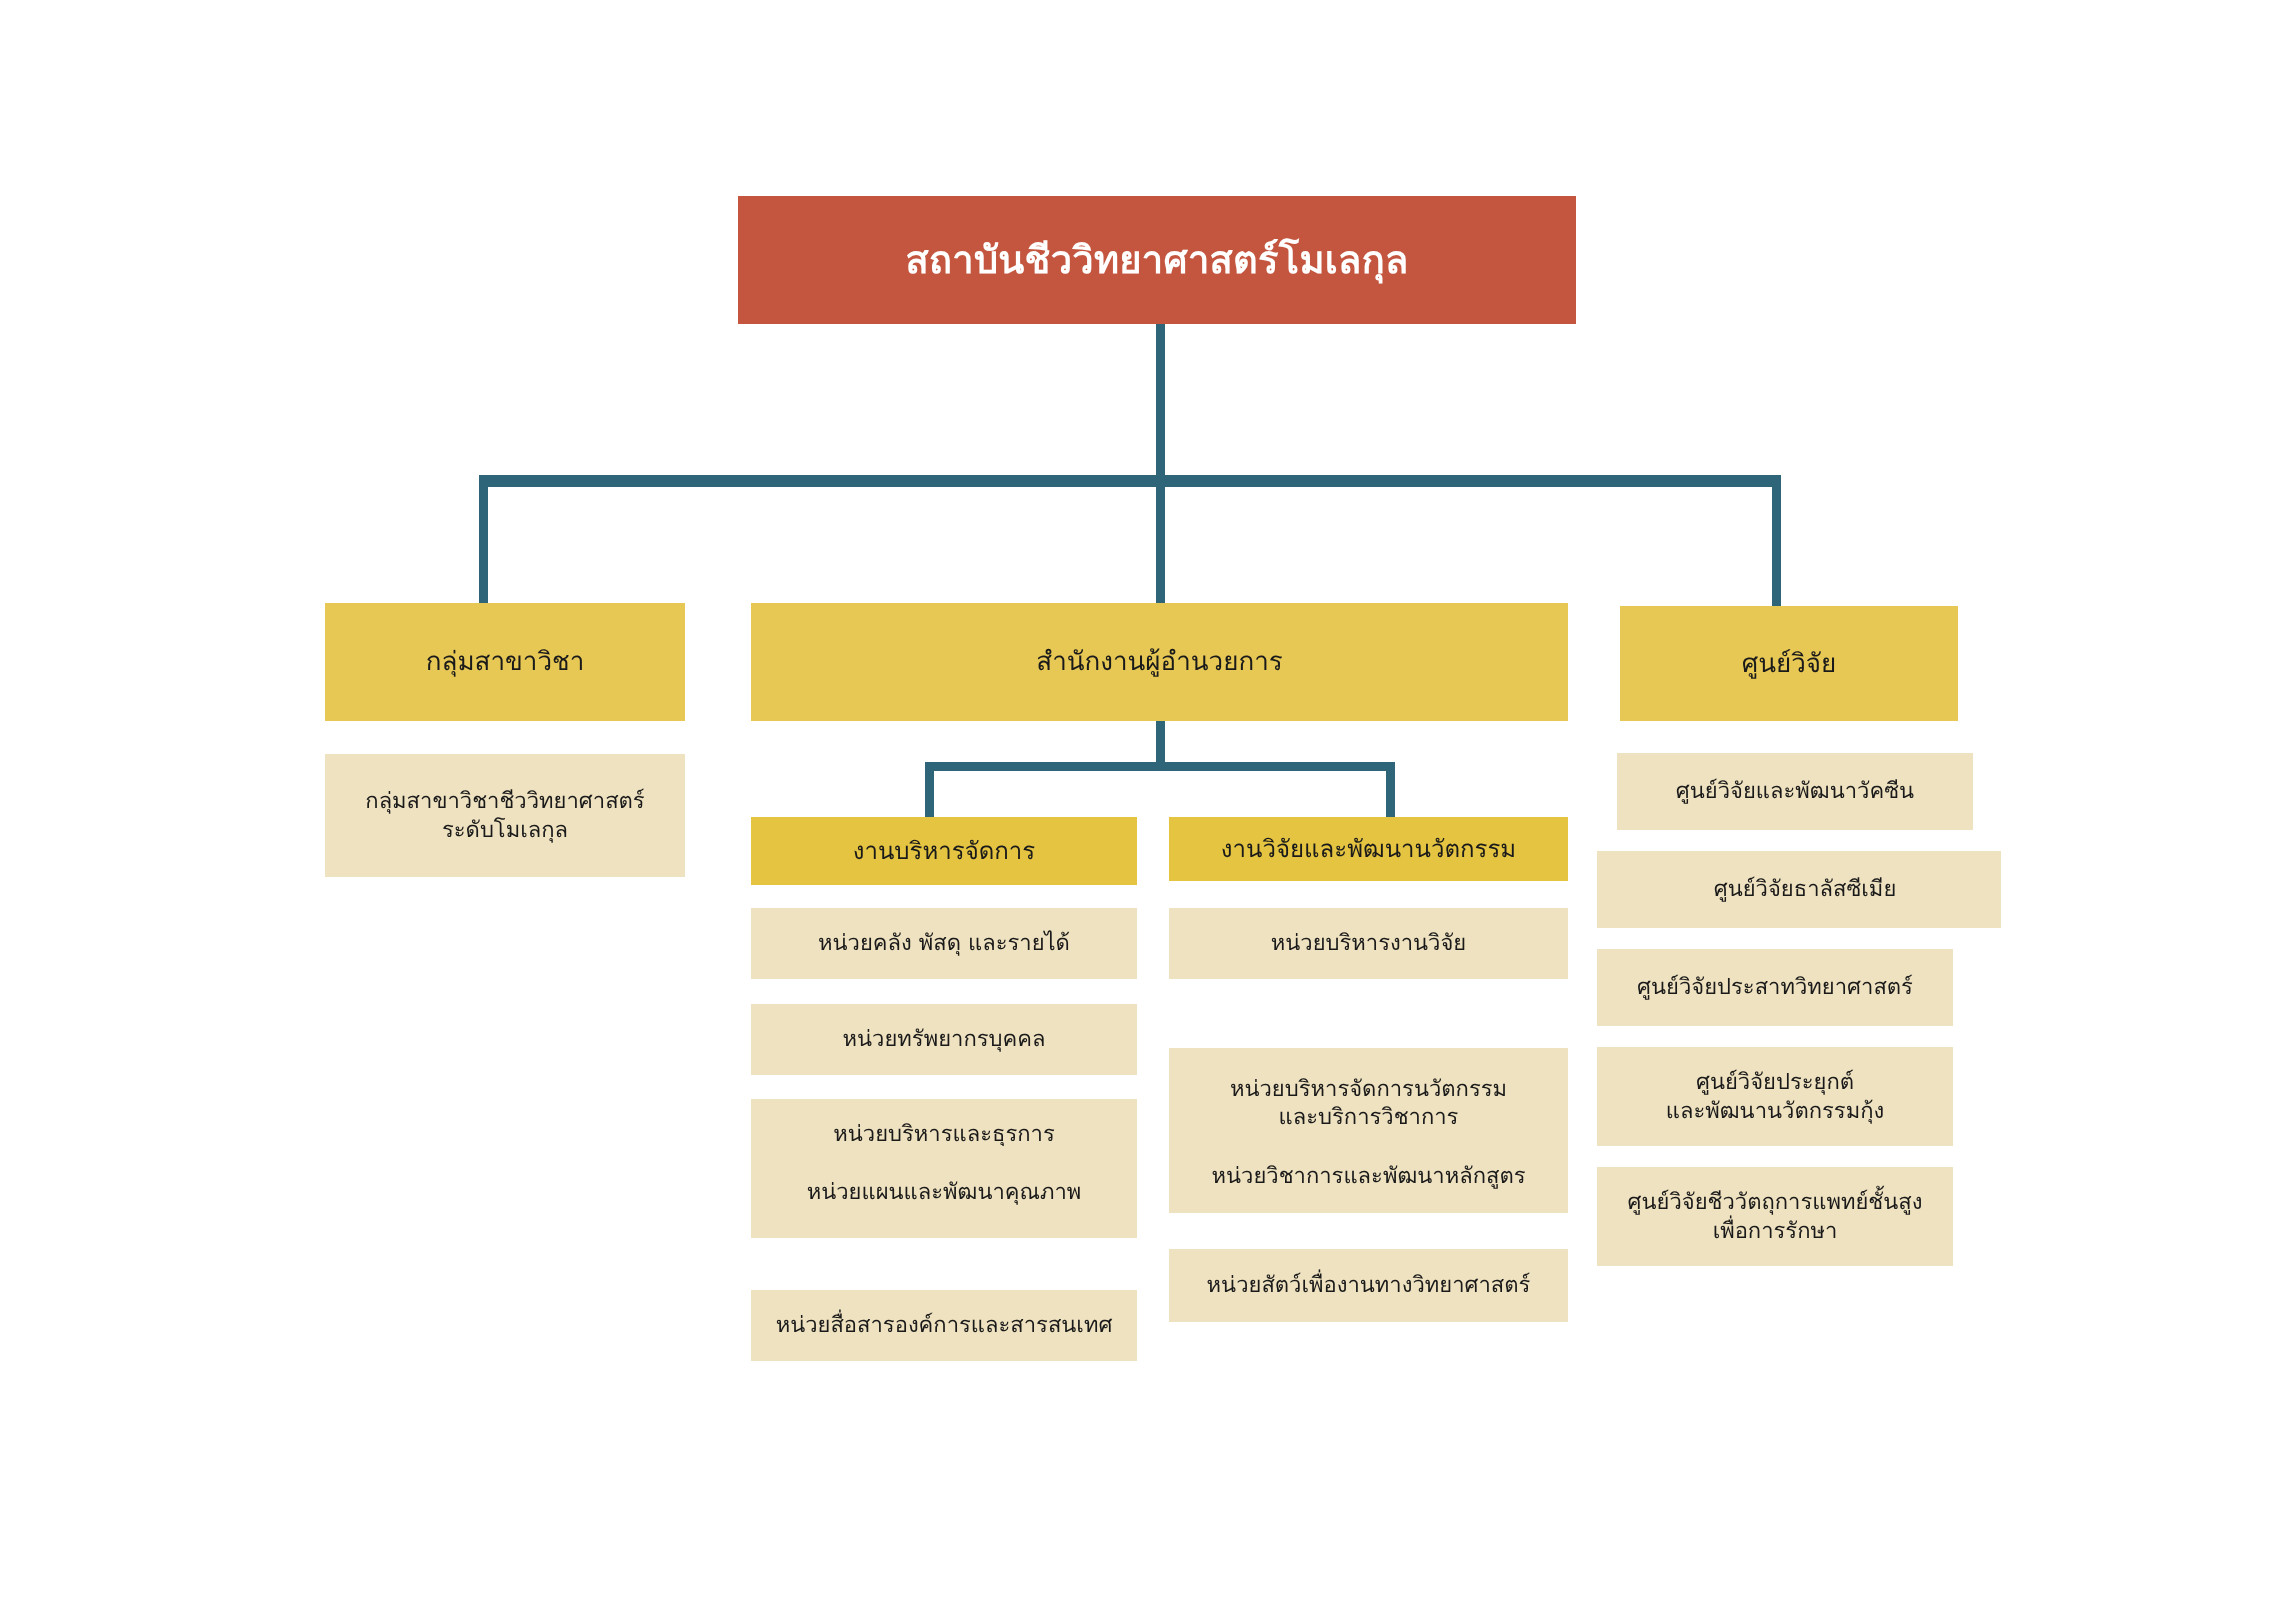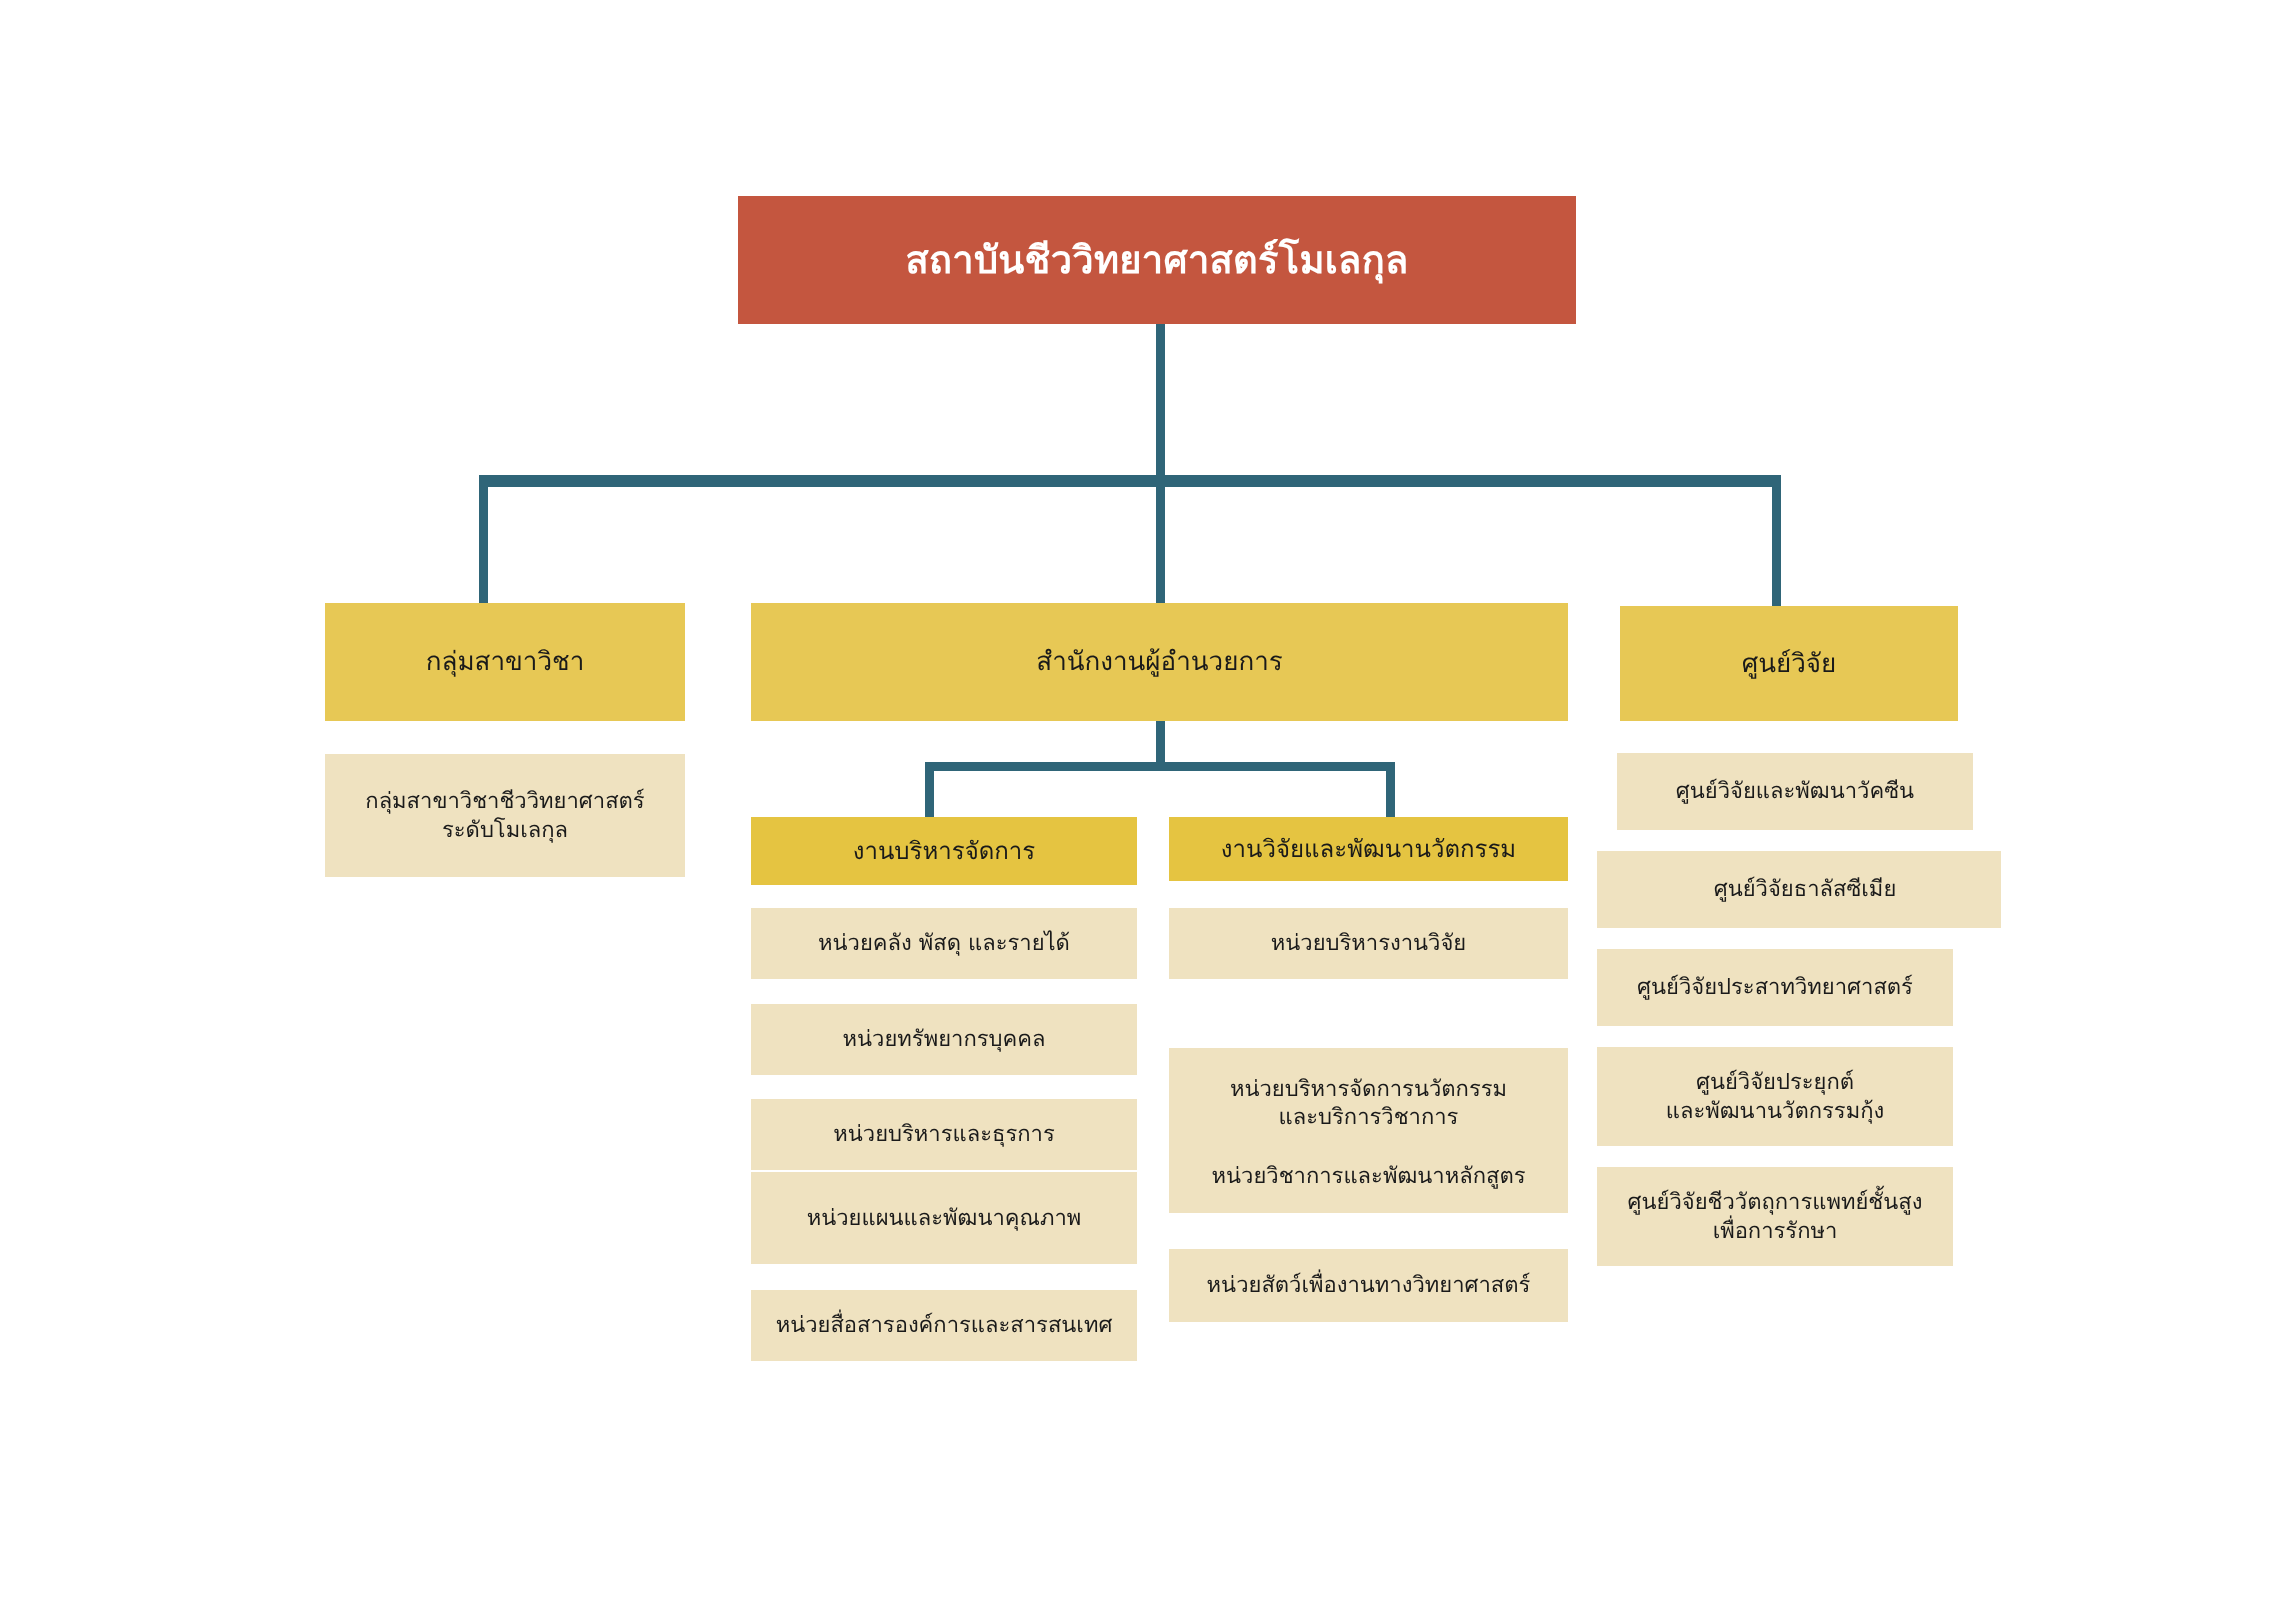--- a/index.html
+++ b/index.html
@@ -79,21 +79,21 @@
   </div>
   <div class="box leaf" style="left:751px;top:908px;width:386px;height:71px;">
     <span class="txt">หน่วยคลัง พัสดุ และรายได้</span>
   </div>
   <div class="box leaf" style="left:751px;top:1004px;width:386px;height:71px;">
     <span class="txt">หน่วยทรัพยากรบุคคล</span>
   </div>
   <div class="box leaf" style="left:751px;top:1099px;width:386px;height:71px;">
     <span class="txt">หน่วยบริหารและธุรการ</span>
   </div>
-  <div class="box leaf" style="left:751px;top:1172px;width:386px;height:92px;">
+  <div class="box leaf" style="left:751px;top:1146px;width:386px;height:92px;">
     <span class="txt">หน่วยแผนและพัฒนาคุณภาพ</span>
   </div>
   <div class="box leaf" style="left:751px;top:1290px;width:386px;height:71px;">
     <span class="txt">หน่วยสื่อสารองค์การและสารสนเทศ</span>
   </div>
 
   <div class="box lvl2" style="left:1169px;top:817px;width:399px;height:64px;">
     <span class="txt">งานวิจัยและพัฒนานวัตกรรม</span>
   </div>
   <div class="box leaf" style="left:1169px;top:908px;width:399px;height:71px;">

